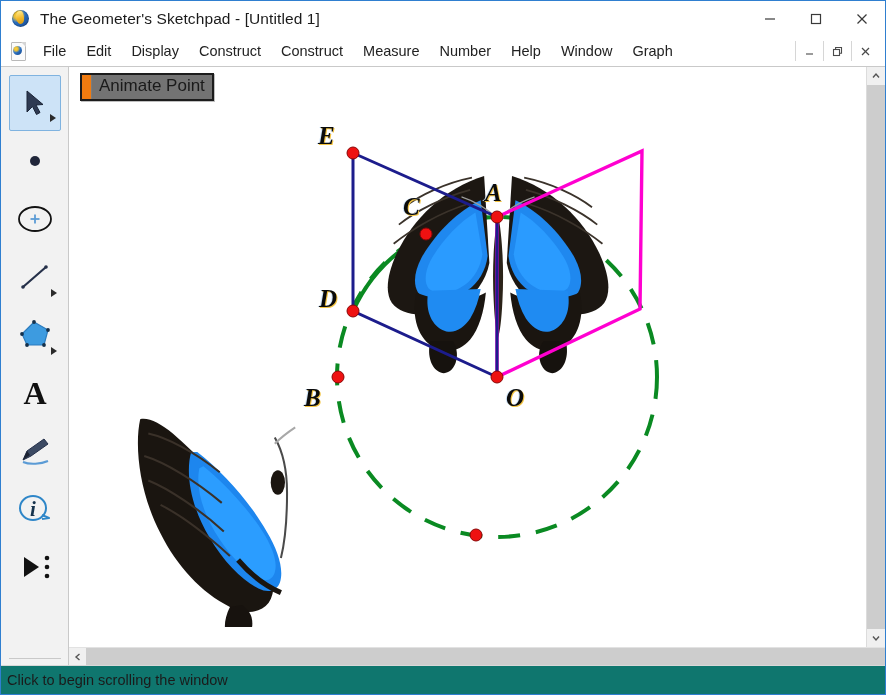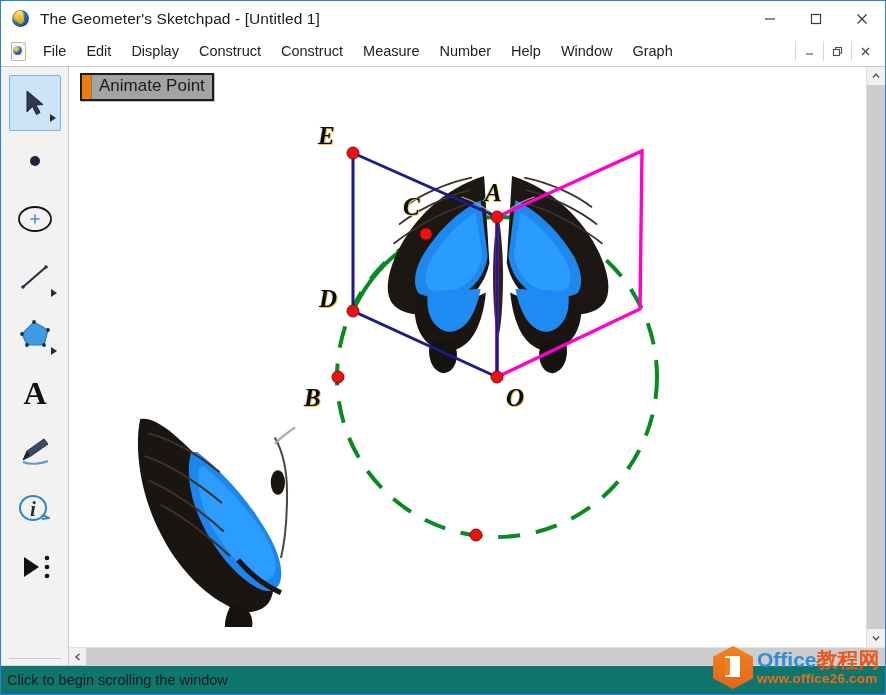--- a/index.html
+++ b/index.html
@@ -160,21 +160,21 @@
   .sketch {
     flex: 1 1 auto; position: relative;
     background: #ffffff;
     border-left: 1px solid #ffffff;
     overflow: hidden;
   }
   .sketch > svg { position: absolute; left: 0; top: 0; }
 
   .animate-btn {
     position: absolute; left: 10px; top: 6px;
-    background: #a3a3a3;
+    background: #737373;
     border: 2px solid #1c1c1c;
     display: flex; align-items: stretch;
     box-shadow: 1px 1px 0 rgba(0,0,0,.25);
     cursor: default; user-select: none;
   }
   .animate-btn .bar { width: 9px; background: #f07b10; }
   .animate-btn .lbl {
     padding: 1px 7px 3px 7px;
     font-size: 17px; color: #1a1a1a;
     font-family: "Liberation Sans", sans-serif;
@@ -546,26 +546,14 @@
         </div>
         <div class="thumb"></div>
       </div>
     </div>
   </div>
 
   <div class="statusbar">
     <span>Click to begin scrolling the window</span>
   </div>
 
-  <div class="watermark">
-    <div class="wm-hex">
-      <div class="hexshape"></div>
-        <div class="doc"></div>
-    </div>
-    <div class="wm-text">
-      <div class="wm-line1">
-        <span class="en">Office</span><span class="cn">教程网</span>
-      </div>
-      <div class="wm-line2">www.office26.com</div>
-    </div>
-  </div>
 
 </div>
 
 </body></html>

